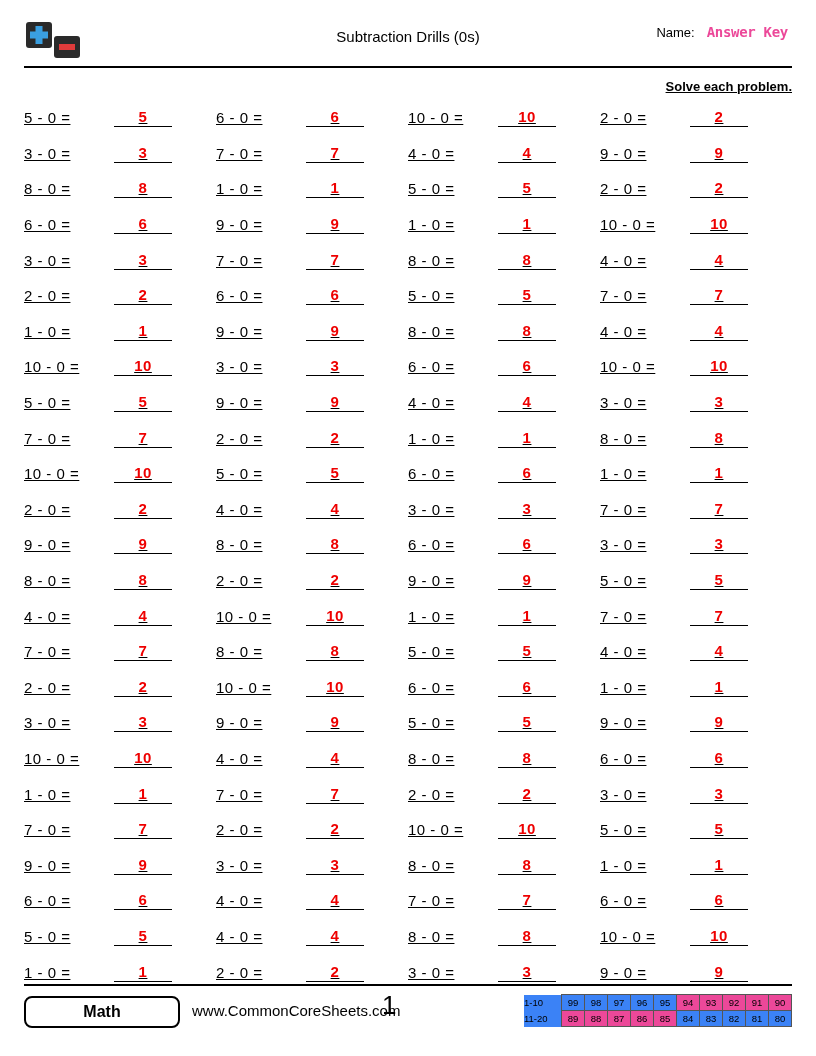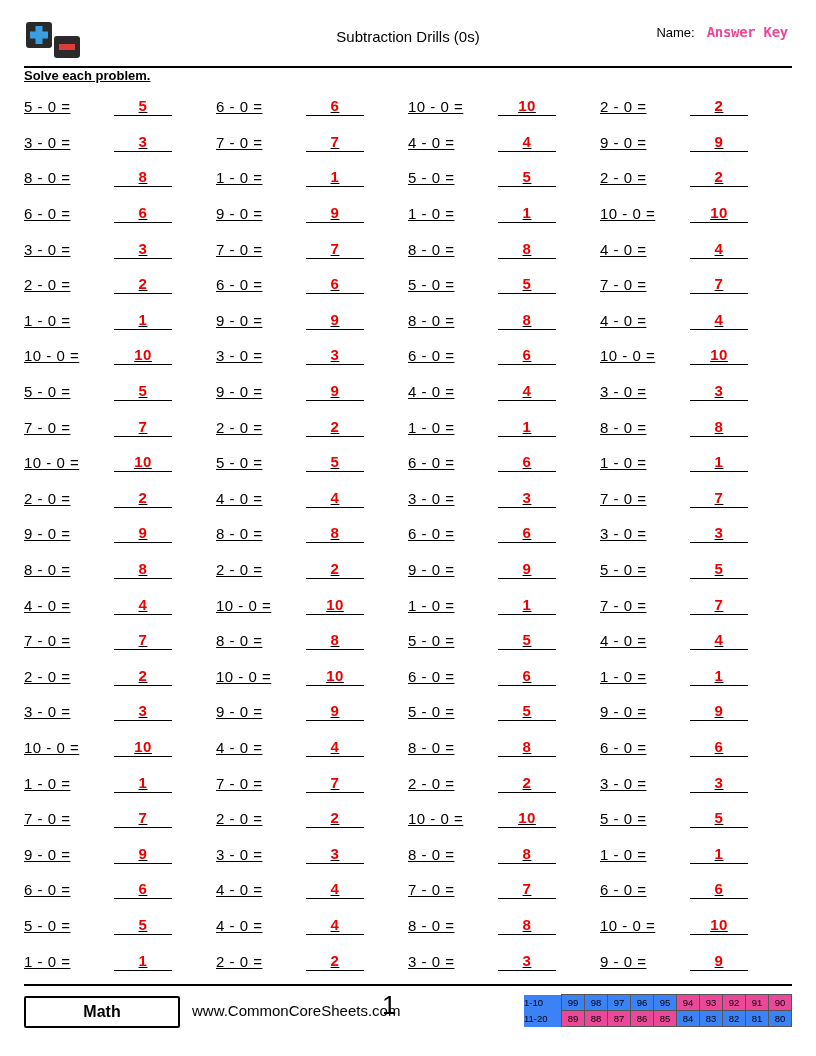--- a/index.html
+++ b/index.html
@@ -62,22 +62,23 @@
     font-family: "DejaVu Sans Mono", monospace;
     letter-spacing: -0.3px;
   }
   .rule {
     border-bottom: 2px solid #000;
     margin-top: 2px;
   }
   .instructions {
     font-size: 13px;
     font-weight: bold;
-    margin-top: 0;
+    margin-top: 11px;
     margin-bottom: 6px;
+    text-align: right;
   }
   
   .grid {
     display: grid;
     grid-template-columns: repeat(4, 1fr);
     column-gap: 0px;
     row-gap: 0px;
   }
   .cell {
     height: 35.6px;
@@ -118,21 +119,21 @@
     position: relative;
     height: 46px;
   }
   .subject-pill {
     position: absolute;
     left: 0;
     top: 2px;
     width: 152px;
     height: 28px;
     border: 2px solid #000;
-    border-radius: 2px;
+    border-radius: 8px;
     display: flex;
     align-items: center;
     justify-content: center;
     font-weight: bold;
     font-size: 16px;
   }
   .site {
     position: absolute;
     left: 168px;
     top: 8px;

